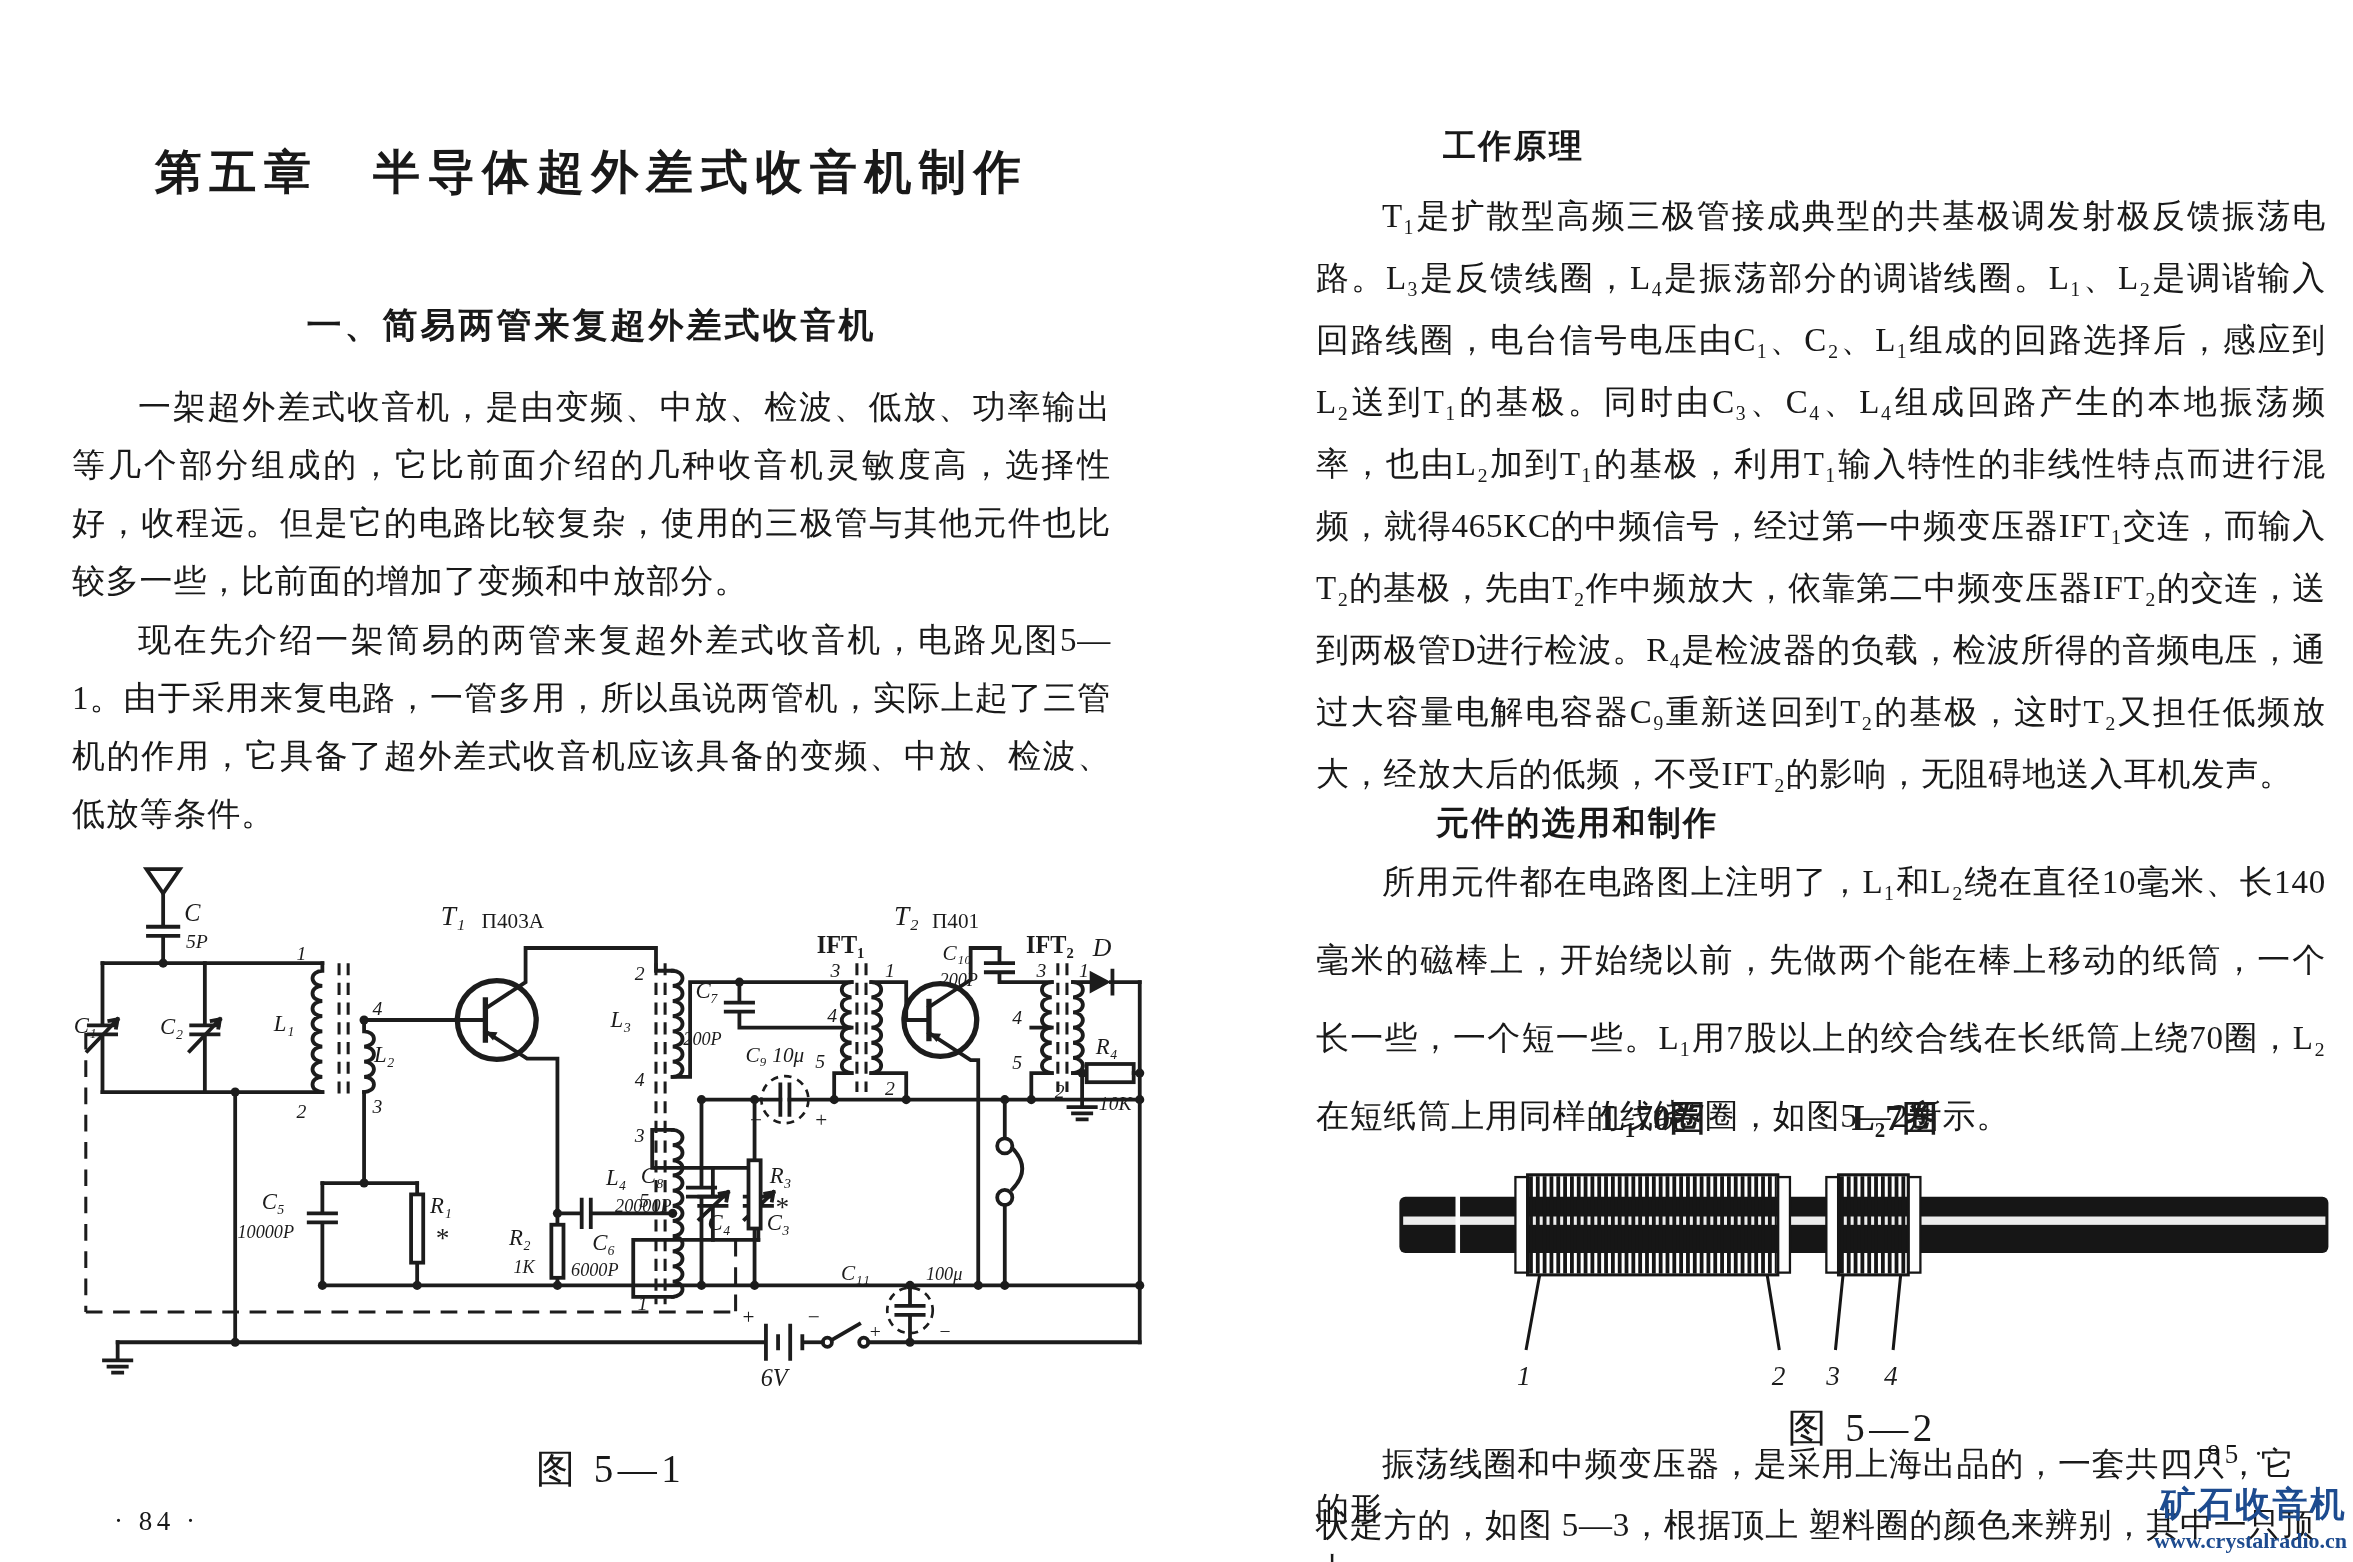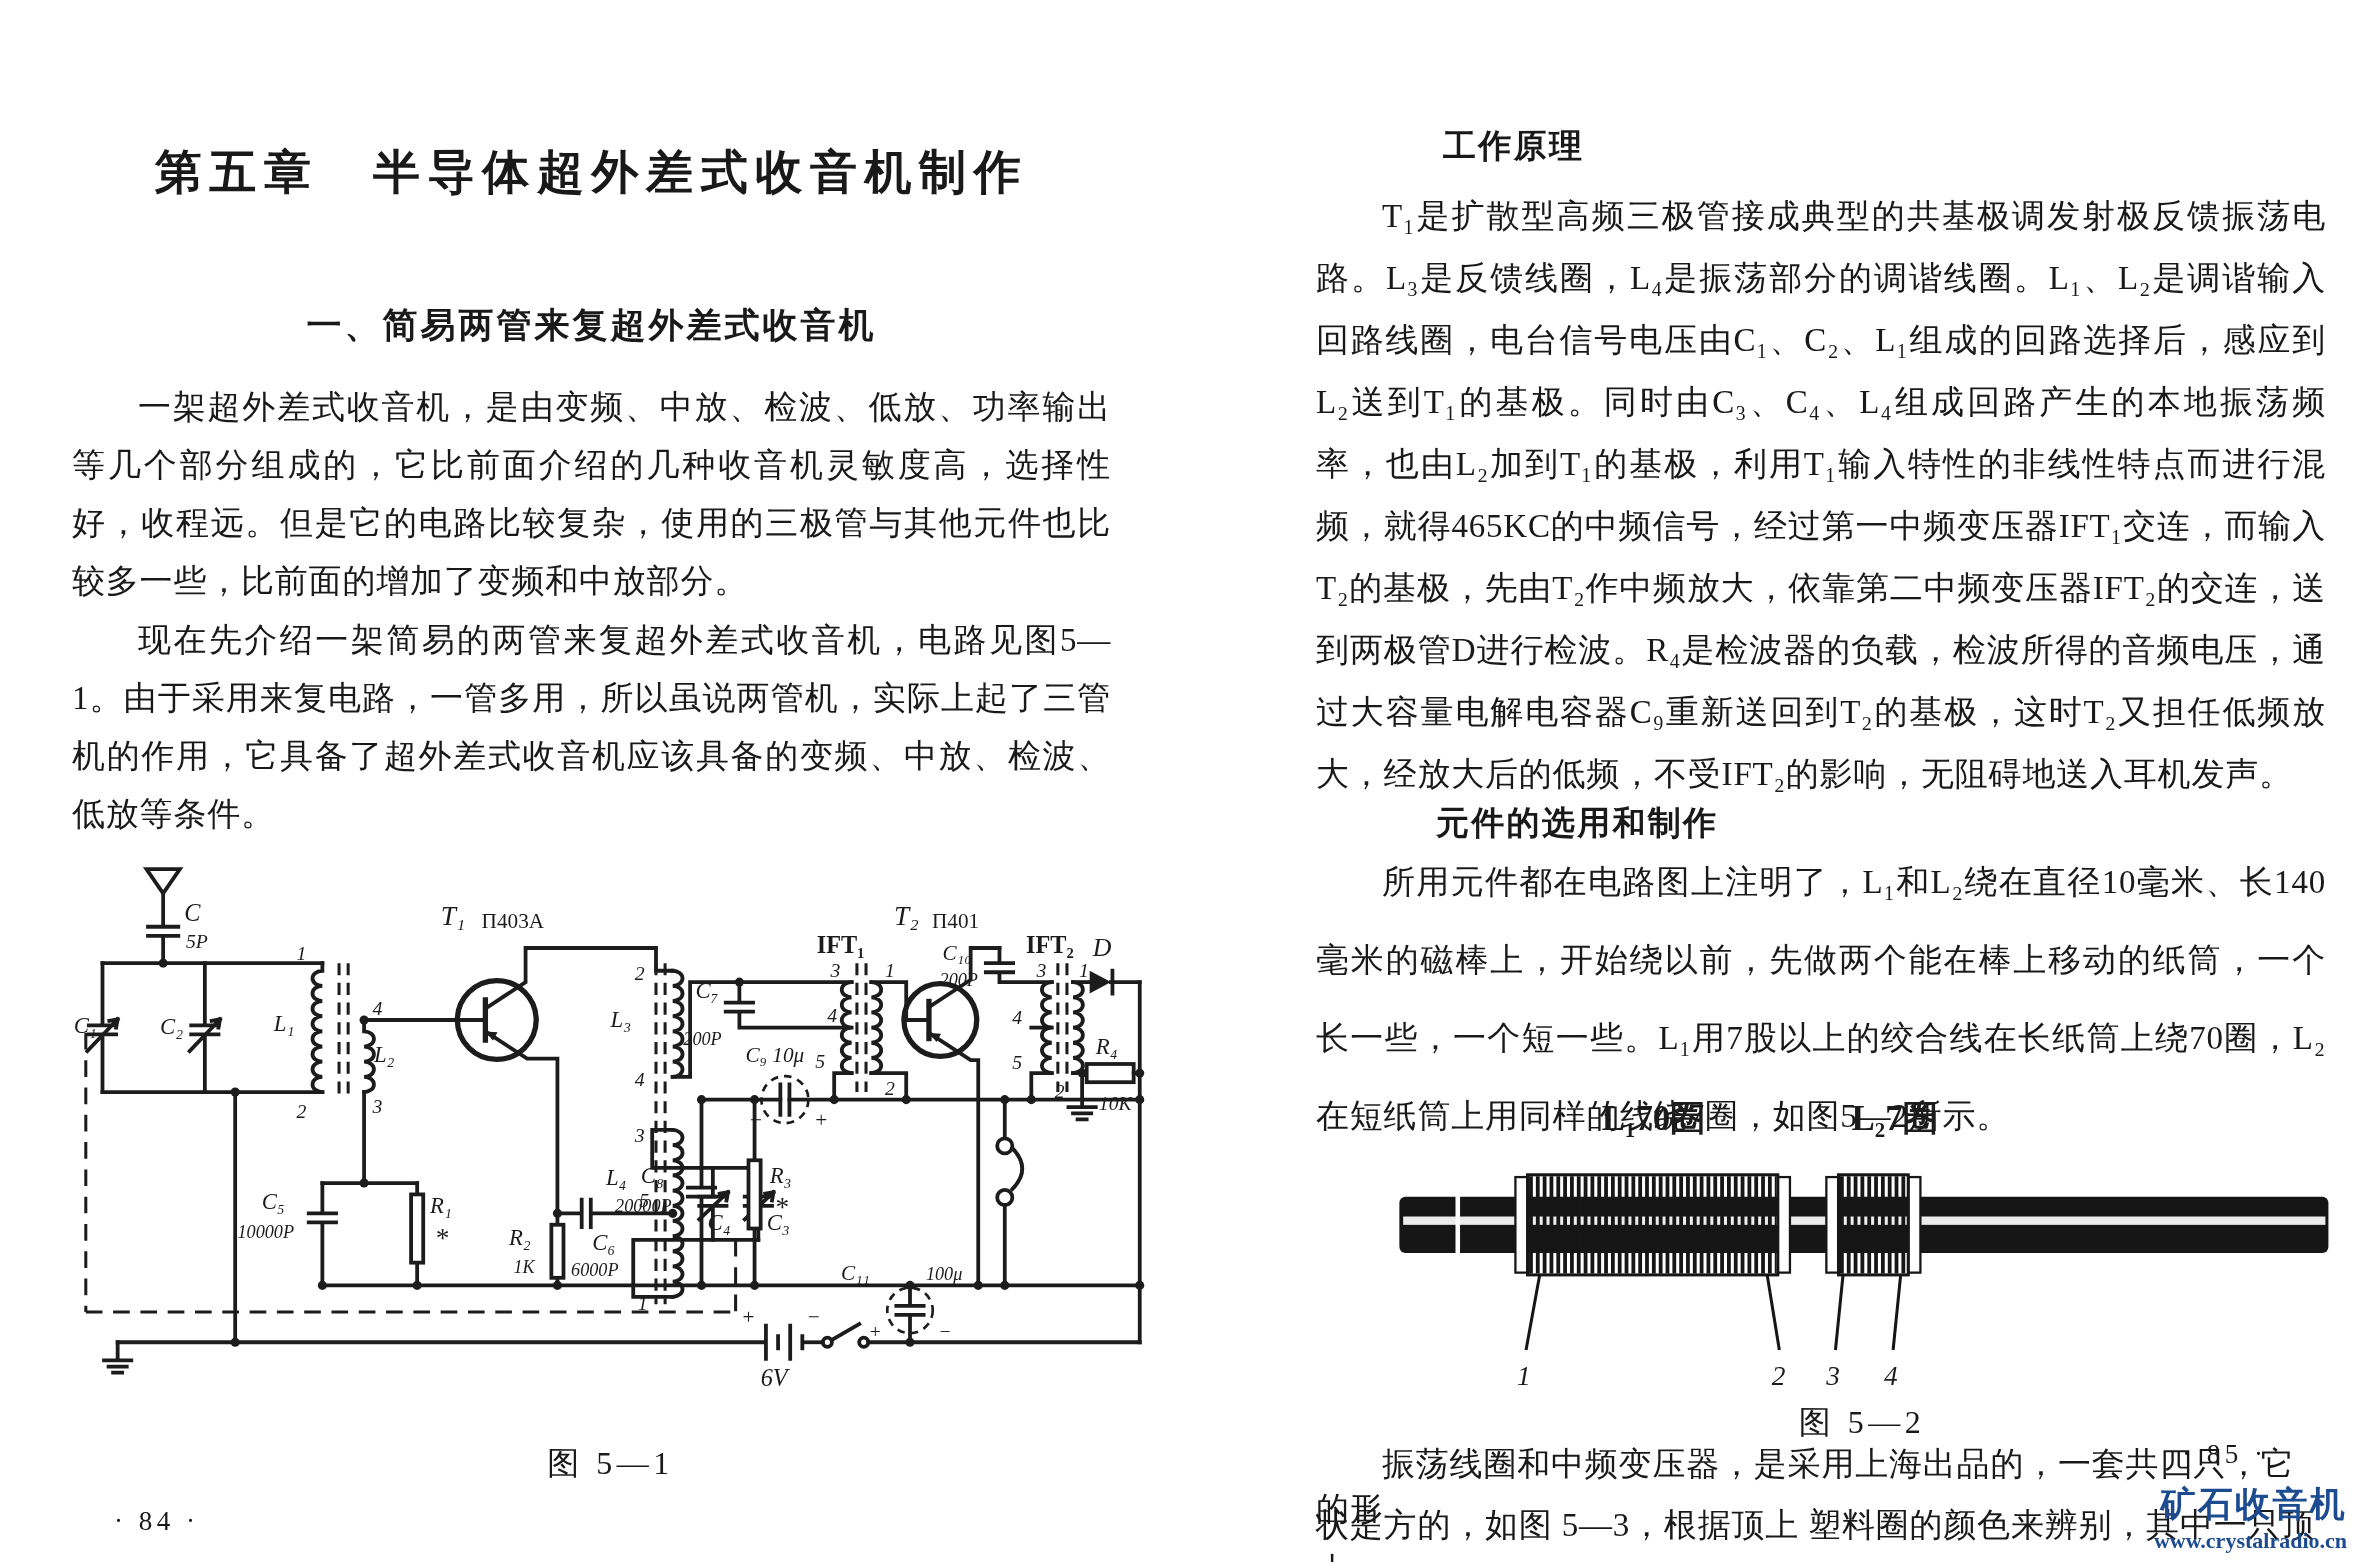--- a/index.html
+++ b/index.html
@@ -11,21 +11,21 @@
   .abs{position:absolute;}
   .center{text-align:center;}
   .chapter-title{font-size:47px;font-weight:bold;letter-spacing:7.6px;}
   .section-heading{font-size:35px;font-weight:bold;letter-spacing:3px;}
   .para{font-size:33px;line-height:58px;text-align:justify;text-indent:2em;letter-spacing:0.8px;}
   .rpara{line-height:62px;}
   .rpara2{line-height:78px;}
   .rline{font-size:33px;letter-spacing:0.8px;text-indent:2em;}
   .rline2{text-indent:0;}
   .rheading{font-size:33px;font-weight:bold;letter-spacing:2.3px;}
-  .fig-caption{font-size:32px;letter-spacing:4.5px;}
+  .fig-caption{font-size:39px;letter-spacing:4.5px;}
   .page-num{font-size:27px;letter-spacing:4.5px;}
   .watermark{text-align:right;color:#1d4b8f;line-height:1.25;}
   .wm-title{font-size:35px;font-weight:bold;letter-spacing:2.3px;}
   .wm-url{font-size:22px;font-weight:bold;}
   svg{position:absolute;overflow:visible;}
   .w{stroke:#1c1c1c;stroke-width:5;fill:none;stroke-linecap:square;}
   .w7{stroke:#1c1c1c;stroke-width:7;fill:none;}
   .core{stroke:#1c1c1c;stroke-width:4;fill:none;stroke-dasharray:16 10;}
   .gang{stroke:#1c1c1c;stroke-width:4;fill:none;stroke-dasharray:22 14;}
   .dot{fill:#1c1c1c;stroke:none;}

